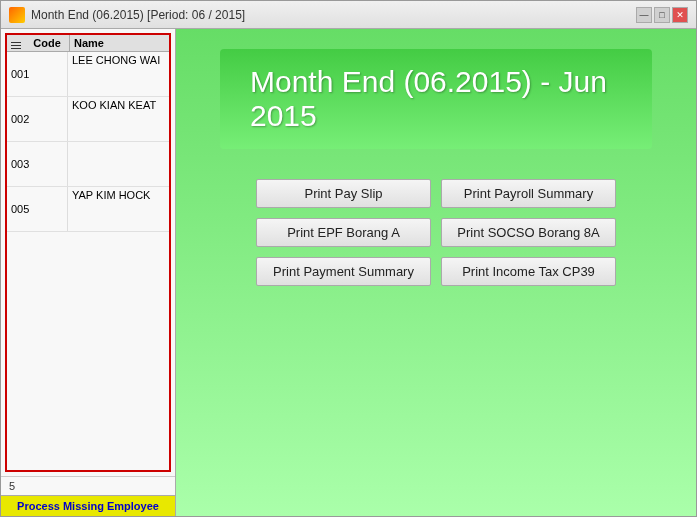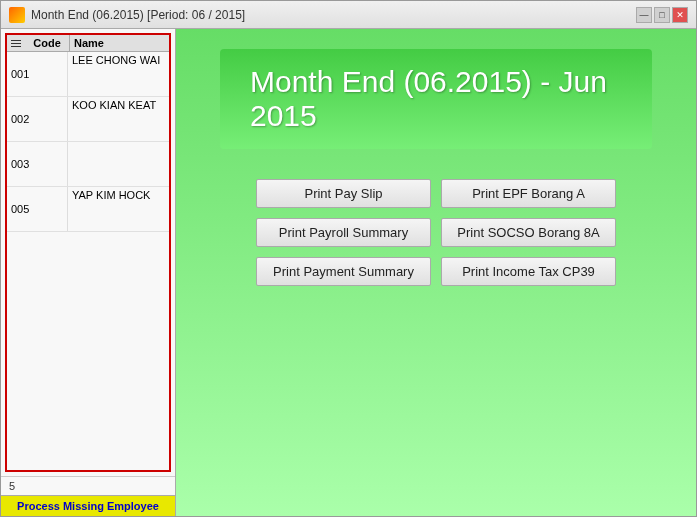--- a/index.html
+++ b/index.html
@@ -85,20 +85,21 @@
     .employee-table {
       border: 2px solid #cc0000;
       margin: 4px;
       flex: 1;
       overflow: hidden;
     }
     .table-header {
       display: flex;
       background: #e0e0e0;
       border-bottom: 1px solid #aaa;
+      align-items: flex-end;
     }
     .col-code {
       width: 45px;
       padding: 2px 4px;
       font-weight: bold;
       font-size: 11px;
       border-right: 1px solid #aaa;
       text-align: center;
     }
     .col-name {
@@ -297,22 +298,22 @@
       <div class="process-btn">Process Missing Employee</div>
     </div>
 
     <div class="right-panel">
 
 
       <div class="main-content">
         <div class="month-end-title">Month End (06.2015) - Jun 2015</div>
         <div class="button-grid" id="action-buttons">
         <button class="action-btn">Print Pay Slip</button>
+            <button class="action-btn">Print Payroll Summary</button>
             <button class="action-btn">Print EPF Borang A</button>
-            <button class="action-btn">Print Payroll Summary</button>
             <button class="action-btn">Print SOCSO Borang 8A</button>
             <button class="action-btn">Print Payment Summary</button>
             <button class="action-btn">Print Income Tax CP39</button>
           </div>
       </div>
 
     </div>
   </div>
 </div>
 

